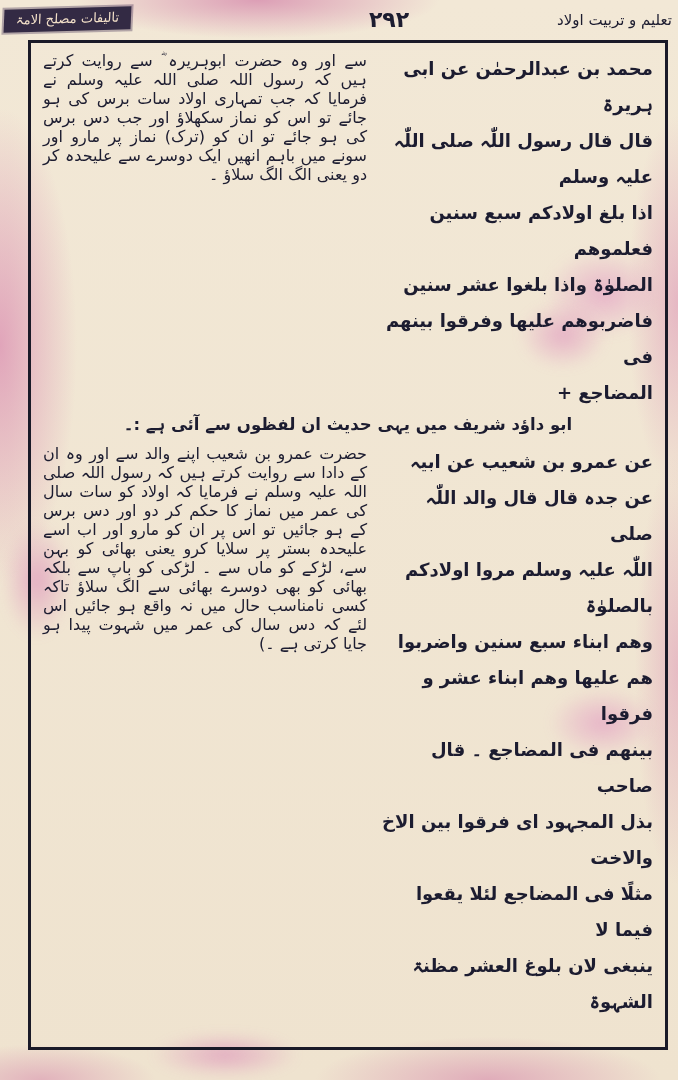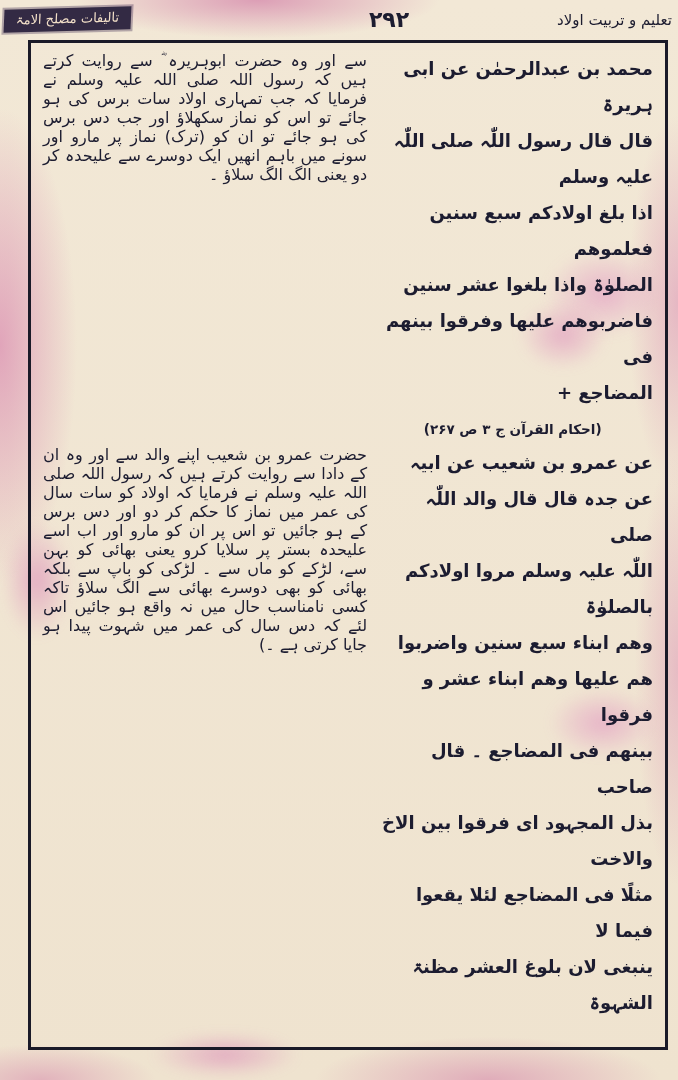--- a/index.html
+++ b/index.html
@@ -86,22 +86,22 @@
     <section class="two-col">
       <div class="col-arabic">محمد بن عبدالرحمٰن عن ابی ہریرۃ
 قال قال رسول اللّٰہ صلی اللّٰہ علیہ وسلم
 اذا بلغ اولادکم سبع سنین فعلموھم
 الصلوٰۃ واذا بلغوا عشر سنین
 فاضربوھم علیھا وفرقوا بینھم فی
 المضاجع +</div>
       <div class="col-urdu">سے اور وہ حضرت ابوہریرہ ؓ سے روایت کرتے ہیں کہ رسول اللہ صلی اللہ علیہ وسلم نے فرمایا کہ جب تمہاری اولاد سات برس کی ہو جائے تو اس کو نماز سکھلاؤ اور جب دس برس کی ہو جائے تو ان کو (ترک) نماز پر مارو اور سونے میں باہم انھیں ایک دوسرے سے علیحدہ کر دو یعنی الگ الگ سلاؤ ۔</div>
     </section>
 
-    <div class="citation">(احکام القرآن ج ۳ ص ۲۶۷)</div>
 
+    <div class="center-heading">ابو داؤد شریف میں یہی حدیث ان لفظوں سے آئی ہے :۔</div>
 
     <section class="two-col">
       <div class="col-arabic">عن عمرو بن شعیب عن ابیہ
 عن جدہ قال قال والد اللّٰہ صلی
 اللّٰہ علیہ وسلم مروا اولادکم بالصلوٰۃ
 وھم ابناء سبع سنین واضربوا
 ھم علیھا وھم ابناء عشر و فرقوا
 بینھم فی المضاجع ۔ قال صاحب
 بذل المجہود ای فرقوا بین الاخ والاخت
 مثلًا فی المضاجع لئلا یقعوا فیما لا

